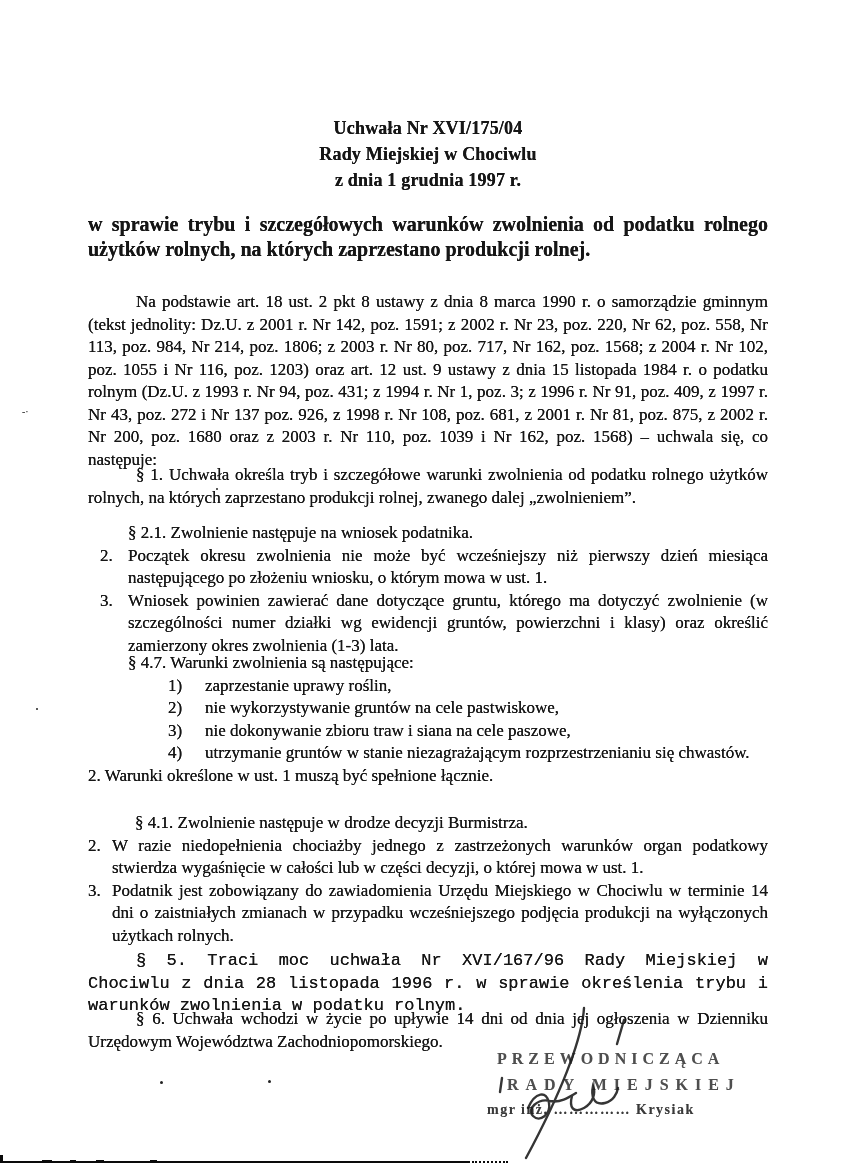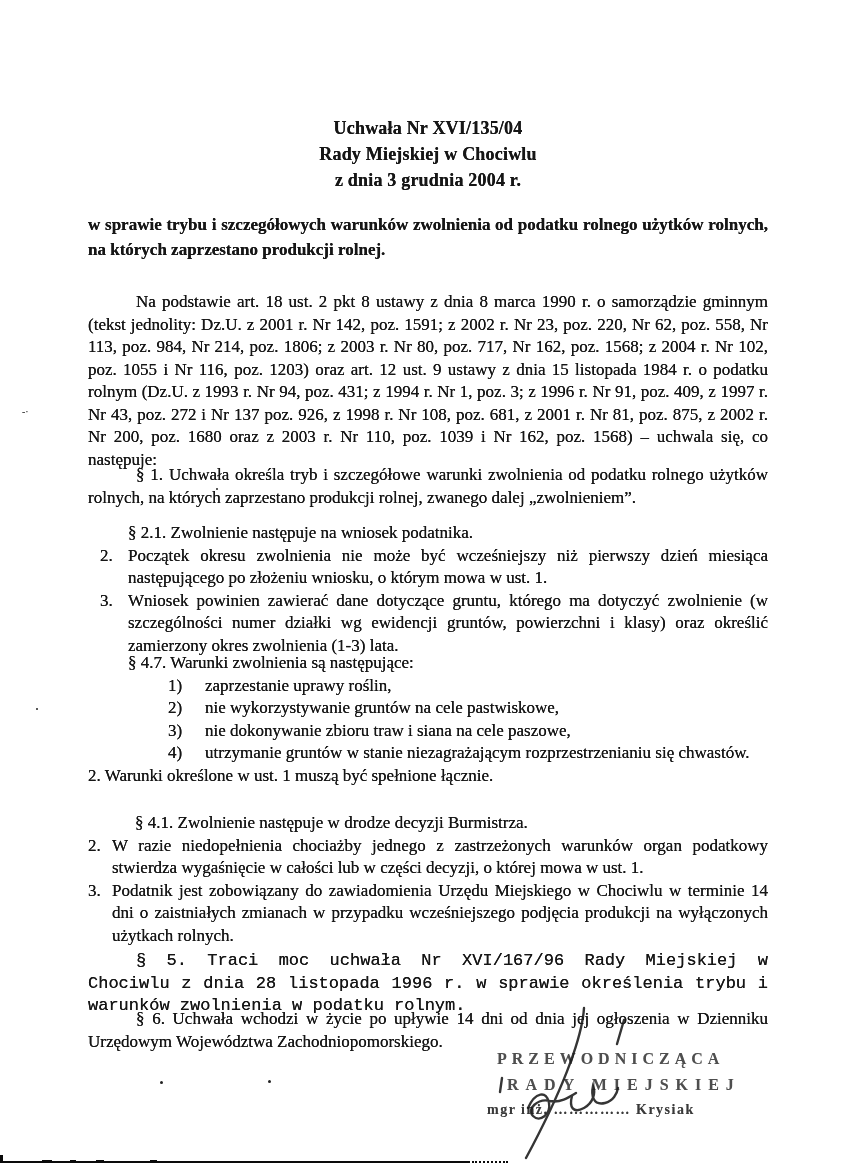--- a/index.html
+++ b/index.html
@@ -6,21 +6,21 @@
   .page{
     position:relative;width:848px;height:1170px;background:#ffffff;
     font-family:"Liberation Serif","DejaVu Serif",serif;
     color:#161616;overflow:hidden;
     text-shadow:0 0 .5px currentColor; 
   }
   .block{position:absolute;left:88px;width:680px;font-size:17px;line-height:22.5px;text-align:justify;}
   .center{text-align:center;}
   .indent{text-indent:48px;}
   .title{font-size:18px;line-height:26px;font-weight:700;letter-spacing:.2px;}
-  .subject{font-size:17px;line-height:25px;font-weight:700;}
+  .subject{font-size:20px;line-height:25px;font-weight:700;}
   .head-shift40{margin-left:40px;}
   .head-shift47{margin-left:47px;}
   .li{display:flex;}
   .li .num{flex:0 0 auto;text-align:left;}
   .li .itext{flex:1 1 auto;text-align:justify;}
   .s2-item{margin-left:12px;}
   .s2-item .num{width:28px;}
   .s3-item{margin-left:80px;}
   .s3-item .num{width:37px;}
   .s4-item{margin-left:0;}
@@ -42,23 +42,23 @@
   .blip{position:absolute;background:#0a0a0a;height:3px;top:1160px;}
   .mark{position:absolute;color:rgba(40,40,40,.7);font-size:10px;}
   .dot{position:absolute;width:3px;height:3px;background:#222;border-radius:50%;}
 </style>
 </head>
 <body>
 
 <div class="page">
 
   <div class="block title center" style="top:115px;">
-    <div>Uchwała Nr XVI/135/04</div>
+    <div>Uchwała Nr XVI/175/04</div>
     <div>Rady Miejskiej w Chociwlu</div>
-    <div>z dnia 3 grudnia 2004 r.</div>
+    <div>z dnia 1 grudnia 1997 r.</div>
   </div>
 
   <div class="block subject" style="top:212px;">w sprawie trybu i szczegółowych warunków zwolnienia od podatku rolnego użytków rolnych, na których zaprzestano produkcji rolnej.</div>
 
   <div class="block indent" style="top:291px;">Na podstawie art. 18 ust. 2 pkt 8 ustawy z dnia 8 marca 1990 r. o samorządzie gminnym (tekst jednolity: Dz.U. z 2001 r. Nr 142, poz. 1591; z 2002 r. Nr 23, poz. 220, Nr 62, poz. 558, Nr 113, poz. 984, Nr 214, poz. 1806; z 2003 r. Nr 80, poz. 717, Nr 162, poz. 1568; z 2004 r. Nr 102, poz. 1055 i Nr 116, poz. 1203) oraz art. 12 ust. 9 ustawy z dnia 15 listopada 1984 r. o podatku rolnym (Dz.U. z 1993 r. Nr 94, poz. 431; z 1994 r. Nr 1, poz. 3; z 1996 r. Nr 91, poz. 409, z 1997 r. Nr 43, poz. 272 i Nr 137 poz. 926, z 1998 r. Nr 108, poz. 681, z 2001 r. Nr 81, poz. 875, z 2002 r. Nr 200, poz. 1680 oraz z 2003 r. Nr 110, poz. 1039 i Nr 162, poz. 1568) – uchwala się, co następuje:</div>
 
   <div class="block indent" style="top:464px;">§ 1. Uchwała określa tryb i szczegółowe warunki zwolnienia od podatku rolnego użytków rolnych, na których zaprzestano produkcji rolnej, zwanego dalej „zwolnieniem”.</div>
 
   <div class="block" style="top:522px;">
     <div class="head-shift40">§ 2.1. Zwolnienie następuje na wniosek podatnika.</div>

